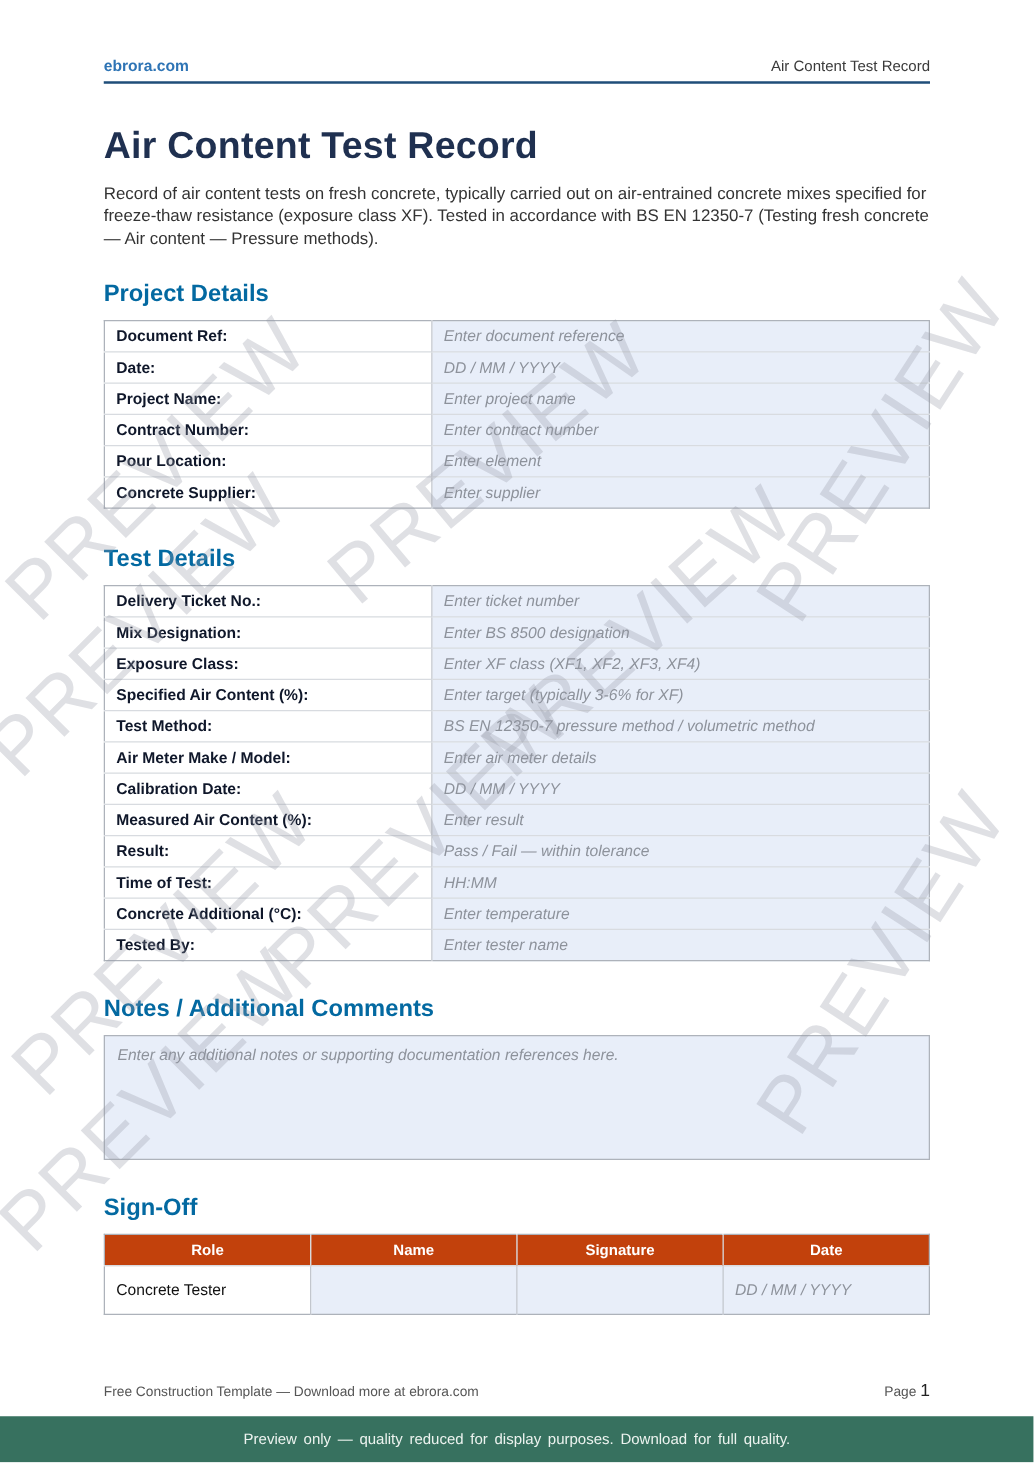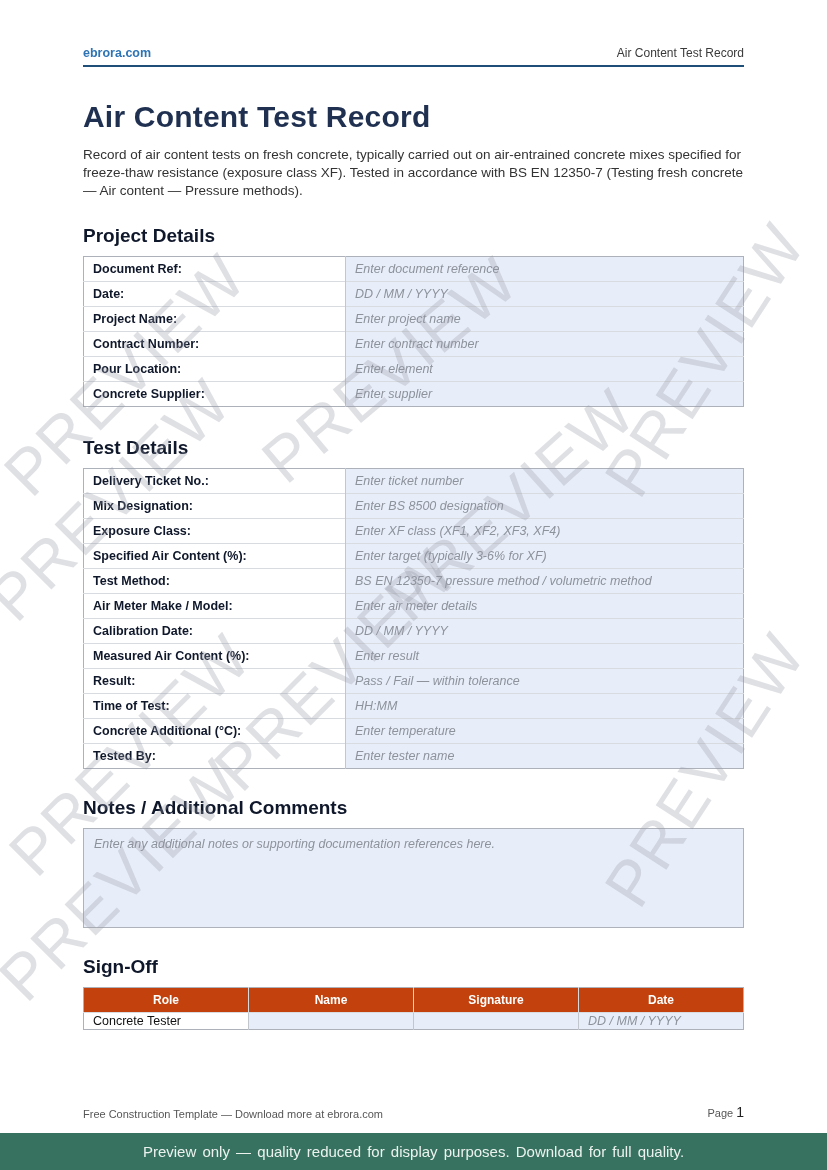--- a/index.html
+++ b/index.html
@@ -41,21 +41,21 @@
     font-size: 13.5px;
     color: #333333;
     line-height: 1.32;
   }
 
   h2.sec {
     margin-top: 26px;
     margin-bottom: 9px;
     font-size: 19px;
     font-weight: bold;
-    color: #0f172a;
+    color: #0369a1;
   }
 
   
   table.kv {
     width: 100%;
     border-collapse: collapse;
     border: 1px solid #adb2ba;
   }
   table.kv td {
     font-size: 12.5px;
@@ -100,21 +100,21 @@
     font-size: 12px;
     font-weight: bold;
     padding: 5px 8px;
     text-align: center;
     border-left: 1px solid #d6d9de;
     width: 25%;
   }
   table.signoff th:first-child { border-left: none; }
   table.signoff td {
     font-size: 12.5px;
-    padding: 1px 9px;
+    padding: 12px 9px;
     border-top: 1px solid #d8dbe0;
     border-left: 1px solid #c2c6cd;
     vertical-align: middle;
   }
   table.signoff td:first-child { border-left: none; }
   table.signoff td.role { background: #ffffff; color: #111111; }
   table.signoff tr.alt td.role { background: #efefef; }
   table.signoff td.fill { background: #e8eef9; }
   table.signoff td.date { background: #e8eef9; color: #8d929b; font-style: italic; }
 
@@ -135,21 +135,21 @@
 
   
   .banner {
     position: absolute;
     left: 0; right: 0; bottom: 0;
     height: 37px;
     line-height: 37px;
     background: #37715f;
     color: #ecf3ef;
     text-align: center;
-    font-size: 15px;
+    font-size: 12px;
     word-spacing: 2px;
     z-index: 3;
   }
 
   
   .wm-layer { position: absolute; inset: 0; z-index: 2; pointer-events: none; }
   .wm {
     position: absolute;
     font-size: 64px;
     font-weight: 400;

